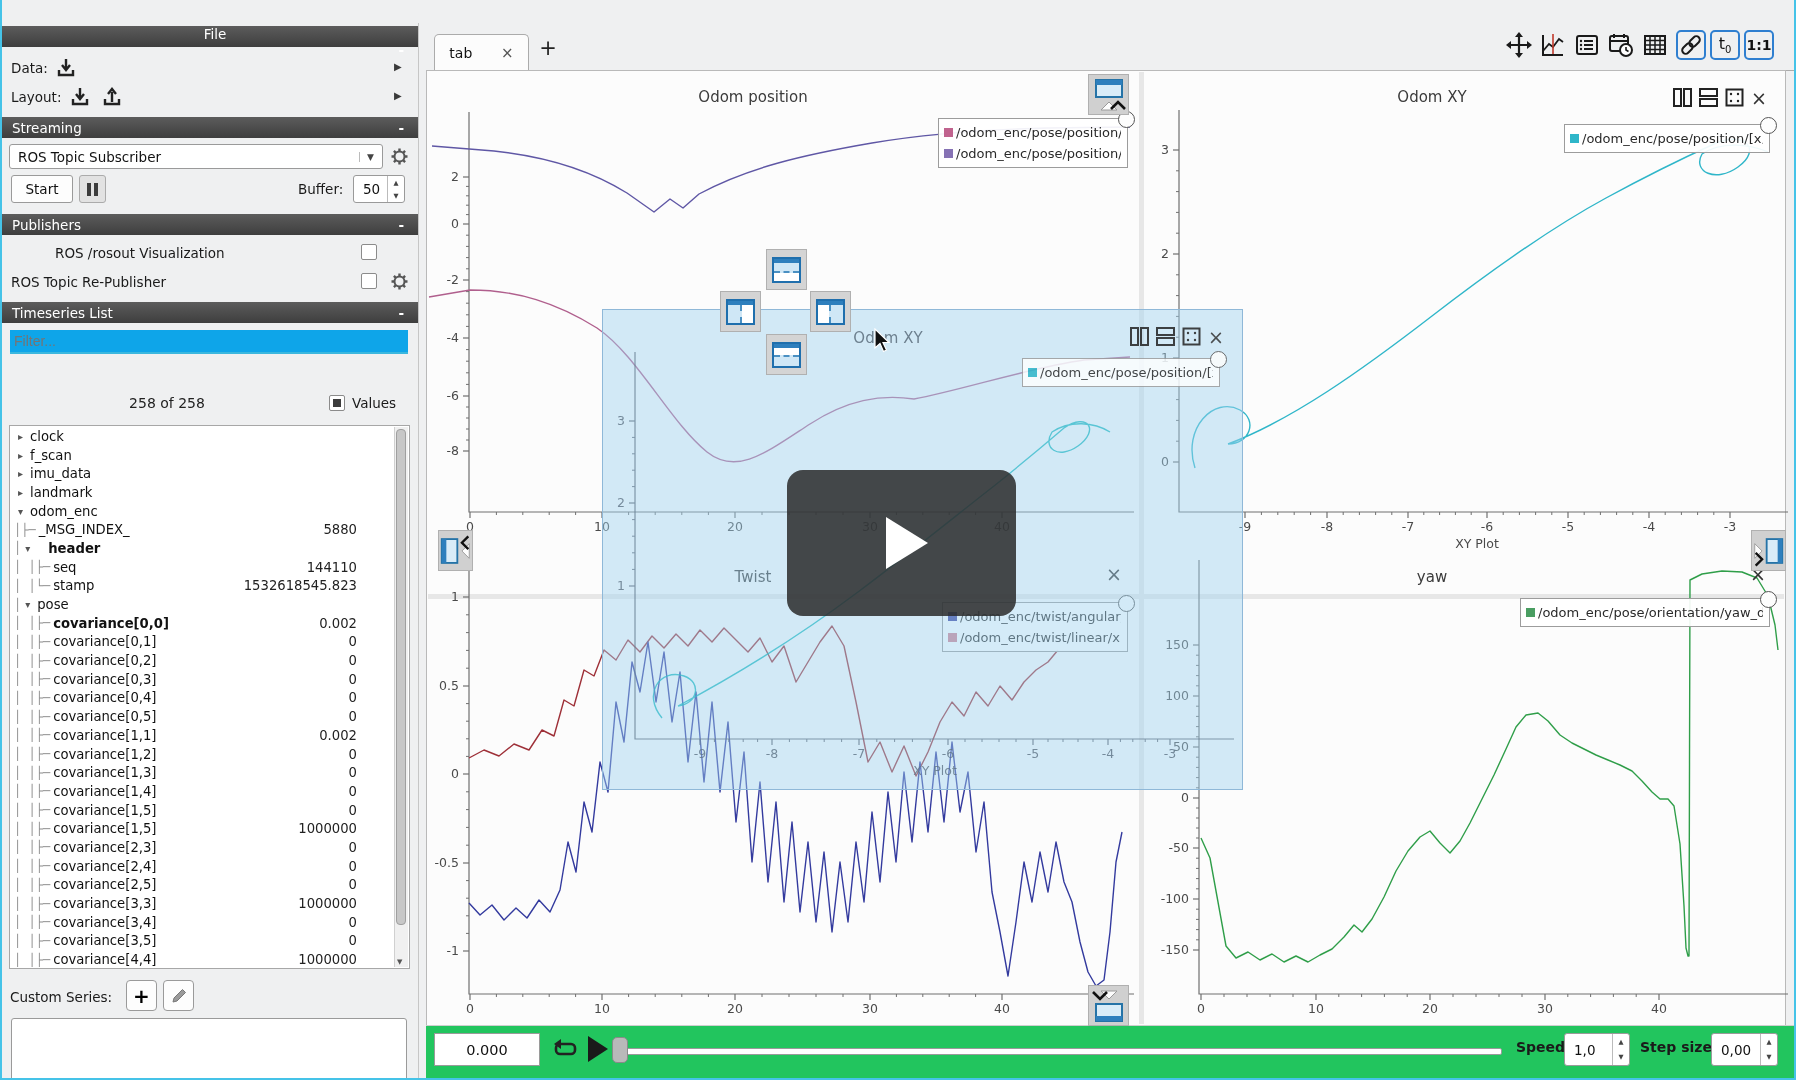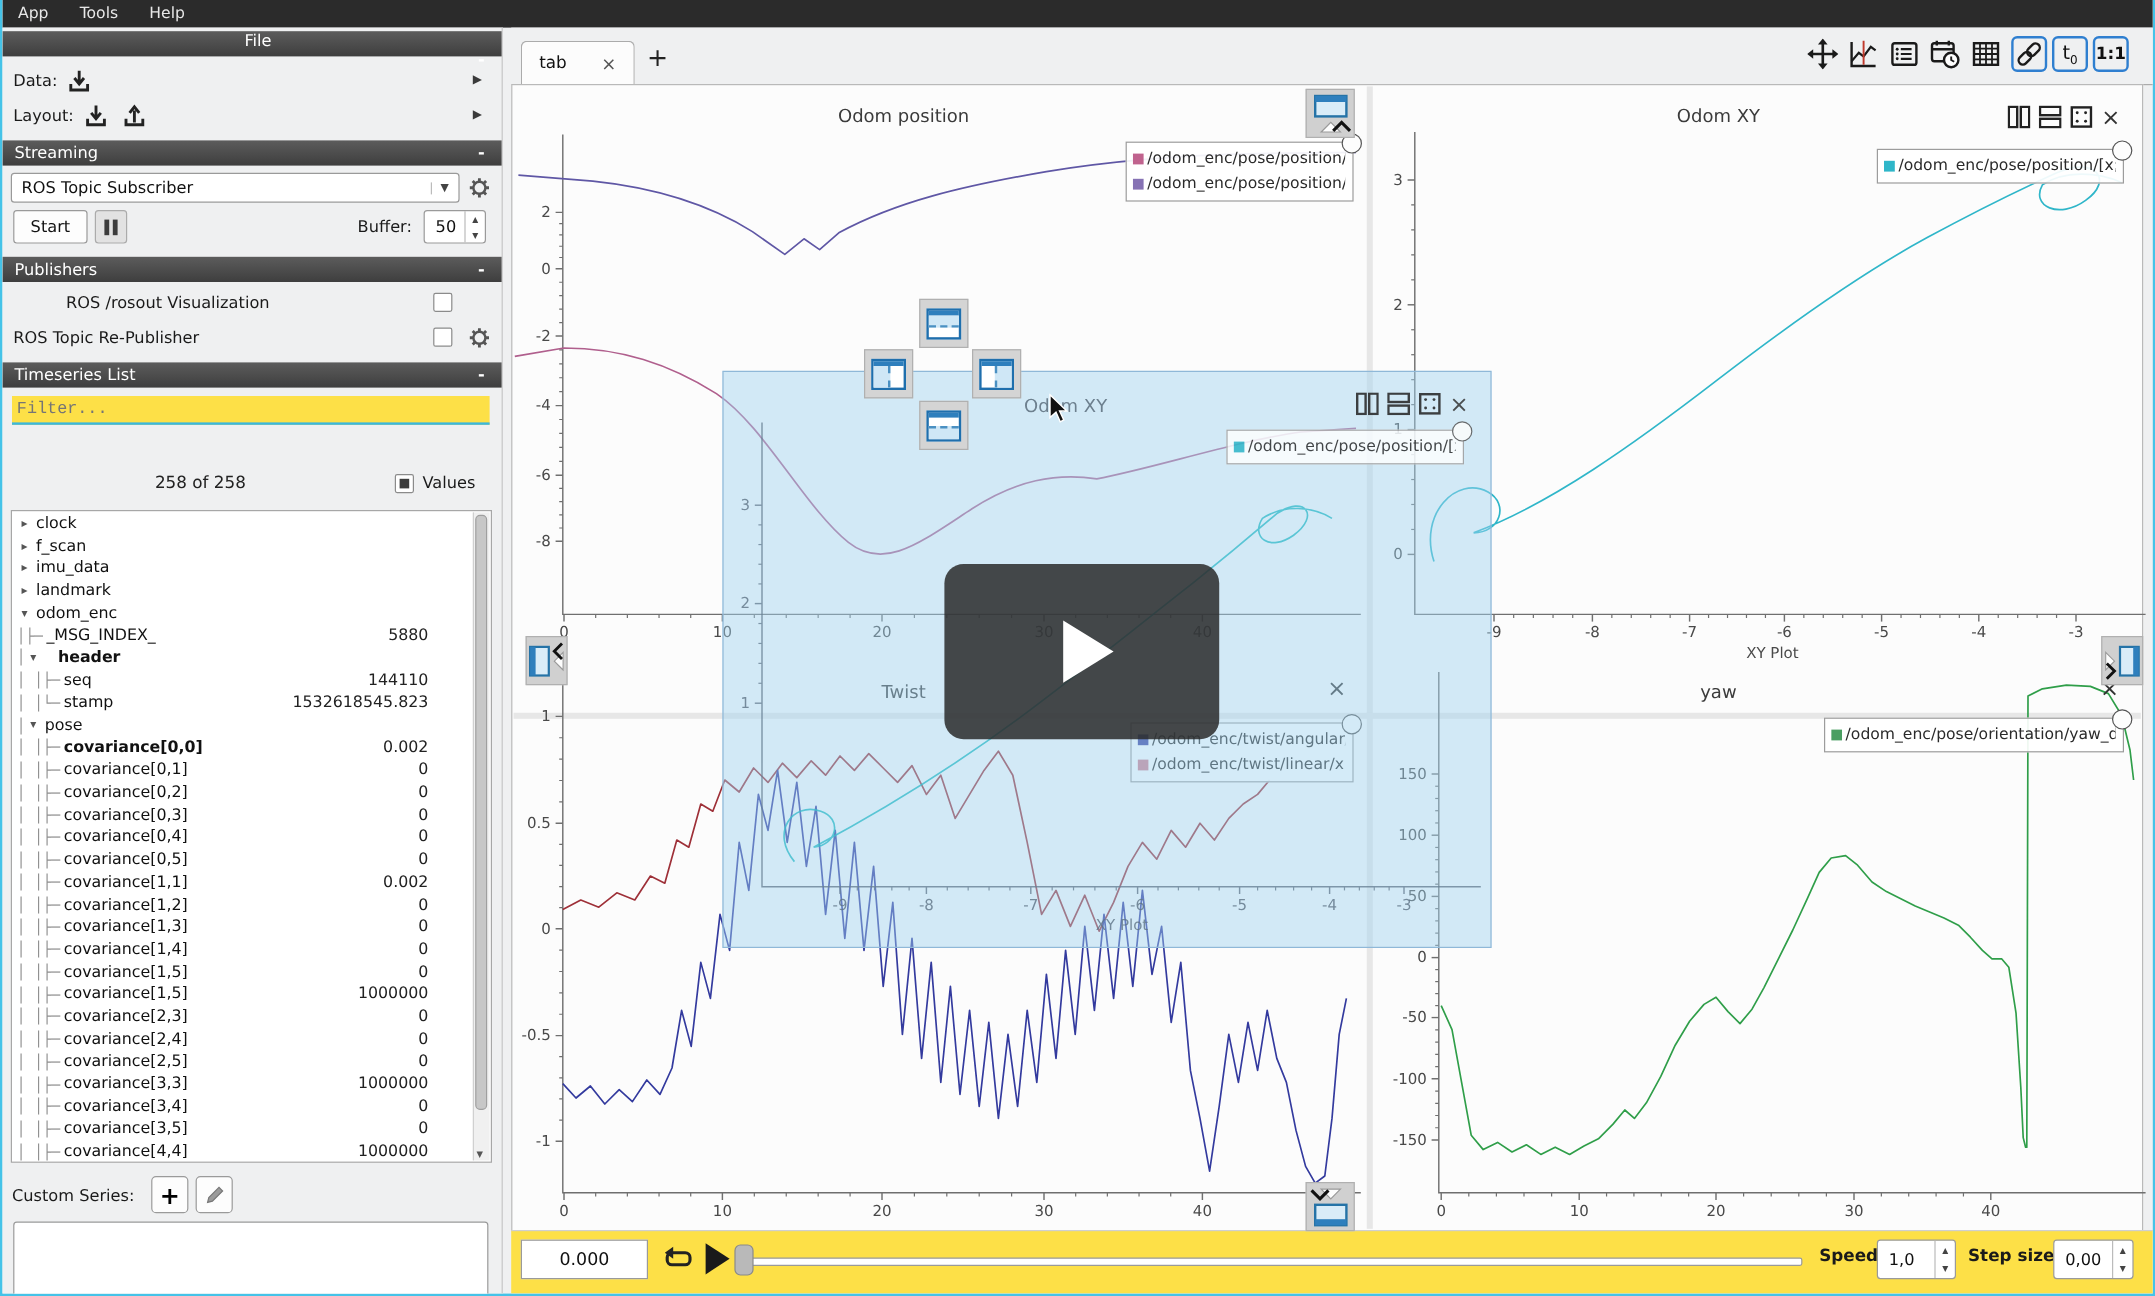--- a/index.html
+++ b/index.html
@@ -66,38 +66,33 @@
   .di-top .dicon::after{content:'';position:absolute;left:0;right:0;top:4px;height:8px;background:#cfe7f6;border-bottom:2px dashed #4a90c2;}
   .di-bottom .dicon::after{content:'';position:absolute;left:0;right:0;bottom:0;height:9px;background:#cfe7f6;border-top:2px dashed #4a90c2;}
   .di-left .dicon::after{content:'';position:absolute;left:0;top:4px;bottom:0;width:12px;background:#cfe7f6;border-right:2px dashed #4a90c2;}
   .di-right .dicon::after{content:'';position:absolute;right:0;top:4px;bottom:0;width:12px;background:#cfe7f6;border-left:2px dashed #4a90c2;}
   .edgebtn{position:absolute;background:#d0d0d0;border:1px solid #b0b0b0;display:flex;align-items:center;justify-content:center;z-index:7;box-sizing:border-box;}
   
   #video-btn{position:absolute;left:785px;top:470px;width:229px;height:146px;background:rgba(42,42,42,0.85);border-radius:16px;display:flex;align-items:center;justify-content:center;z-index:8;}
   #video-btn .tri{width:0;height:0;border-left:42px solid #fff;border-top:26px solid transparent;border-bottom:26px solid transparent;margin-left:10px;}
   #cursor{position:absolute;left:872px;top:328px;z-index:9;}
   
-  #transport{position:absolute;left:424px;right:0;bottom:0;height:52px;background:#fde047;border-top:1px solid #cfcfcf;}
+  #transport{position:absolute;left:424px;right:0;bottom:0;height:52px;background:#22c55e;border-top:1px solid #cfcfcf;}
   #timefield{position:absolute;left:8px;top:7px;width:106px;height:33px;background:#fff;border:1px solid #9a9a9a;display:flex;align-items:center;justify-content:center;font-size:14.5px;color:#111;box-sizing:border-box;}
   .tlab{position:absolute;top:13px;font-size:14px;font-weight:bold;color:#1a1a1a;}
   #slider-groove{position:absolute;left:189px;top:22px;width:885px;height:5px;background:#fff;border:1px solid #9a9a9a;border-radius:2px;}
   #slider-handle{position:absolute;left:186px;top:11px;width:16px;height:26px;background:#b9b9b9;border:1px solid #8a8a8a;border-radius:5px;box-sizing:border-box;}
   
   .csbtn{position:absolute;width:31px;height:31px;background:#fdfdfd;border:1px solid #9a9a9a;border-radius:4px;display:flex;align-items:center;justify-content:center;box-sizing:border-box;}
 </style>
 </head>
 <body>
 
 <div id="win">
 
-  <div id="menubar">
-    <span>App</span>
-    <span>Tools</span>
-    <span>Help</span>
-  </div>
 
   <div id="sidebar">
 
     <div class="sechdr" style="top:3px;flex-direction:column;">
       <span>File</span>
       <span class="coll">-</span>
     </div>
     <div class="abs rowlab" style="left:9px;top:37px;">Data:</div>
     <svg class="abs" style="left:52px;top:33px;" width="24" height="24">
       <path d="M5 14 v5 h14 v-5" fill="none" stroke="#222" stroke-width="2.4"></path>
@@ -158,21 +153,21 @@
       <circle cx="9.5" cy="9.5" r="5" fill="none" stroke="#555" stroke-width="2"></circle>
       <g stroke="#555" stroke-width="2.4">
           <path d="M9.5 1.5 v3 M9.5 14.5 v3 M1.5 9.5 h3 M14.5 9.5 h3 M3.9 3.9 l2.1 2.1 M13 13 l2.1 2.1 M15.1 3.9 L13 6 M6 13 l-2.1 2.1"></path>
         </g>
     </svg>
 
     <div class="sechdr" style="top:279px;">
       <span>Timeseries List</span>
       <span class="coll">-</span>
     </div>
-    <input class="abs" style="left: 8px; top: 307px; width: 398px; height: 24px; border-top: none; border-right: none; border-left: none; border-image: initial; border-bottom: 2px solid rgb(59, 183, 222); background: #fde047; font-size: 14px; color: rgb(51, 51, 51); padding: 0px 4px; box-sizing: border-box; font-family: Liberation Mono, monospace;" placeholder="Filter...">
+    <input class="abs" style="left: 8px; top: 307px; width: 398px; height: 24px; border-top: none; border-right: none; border-left: none; border-image: initial; border-bottom: 2px solid rgb(59, 183, 222); background: #0ea5e9; font-size: 14px; color: rgb(51, 51, 51); padding: 0px 4px; box-sizing: border-box; font-family: Liberation Sans, sans-serif;" placeholder="Filter...">
     <div class="abs" style="left:95px;top:372px;width:140px;text-align:center;font-size:14px;color:#222;">258 of 258</div>
     <div class="cb abs" style="left:327px;top:372px;display:flex;align-items:center;justify-content:center;">
       <div style="width:8px;height:8px;background:#3c3c3c;"></div>
     </div>
     <div class="abs rowlab" style="left:350px;top:372px;">Values</div>
 
     <div id="treebox">
       <div id="tree-rows" style="padding:1px 0 0 4px;">
           <div class="trow">
             <span class="tg"></span>

